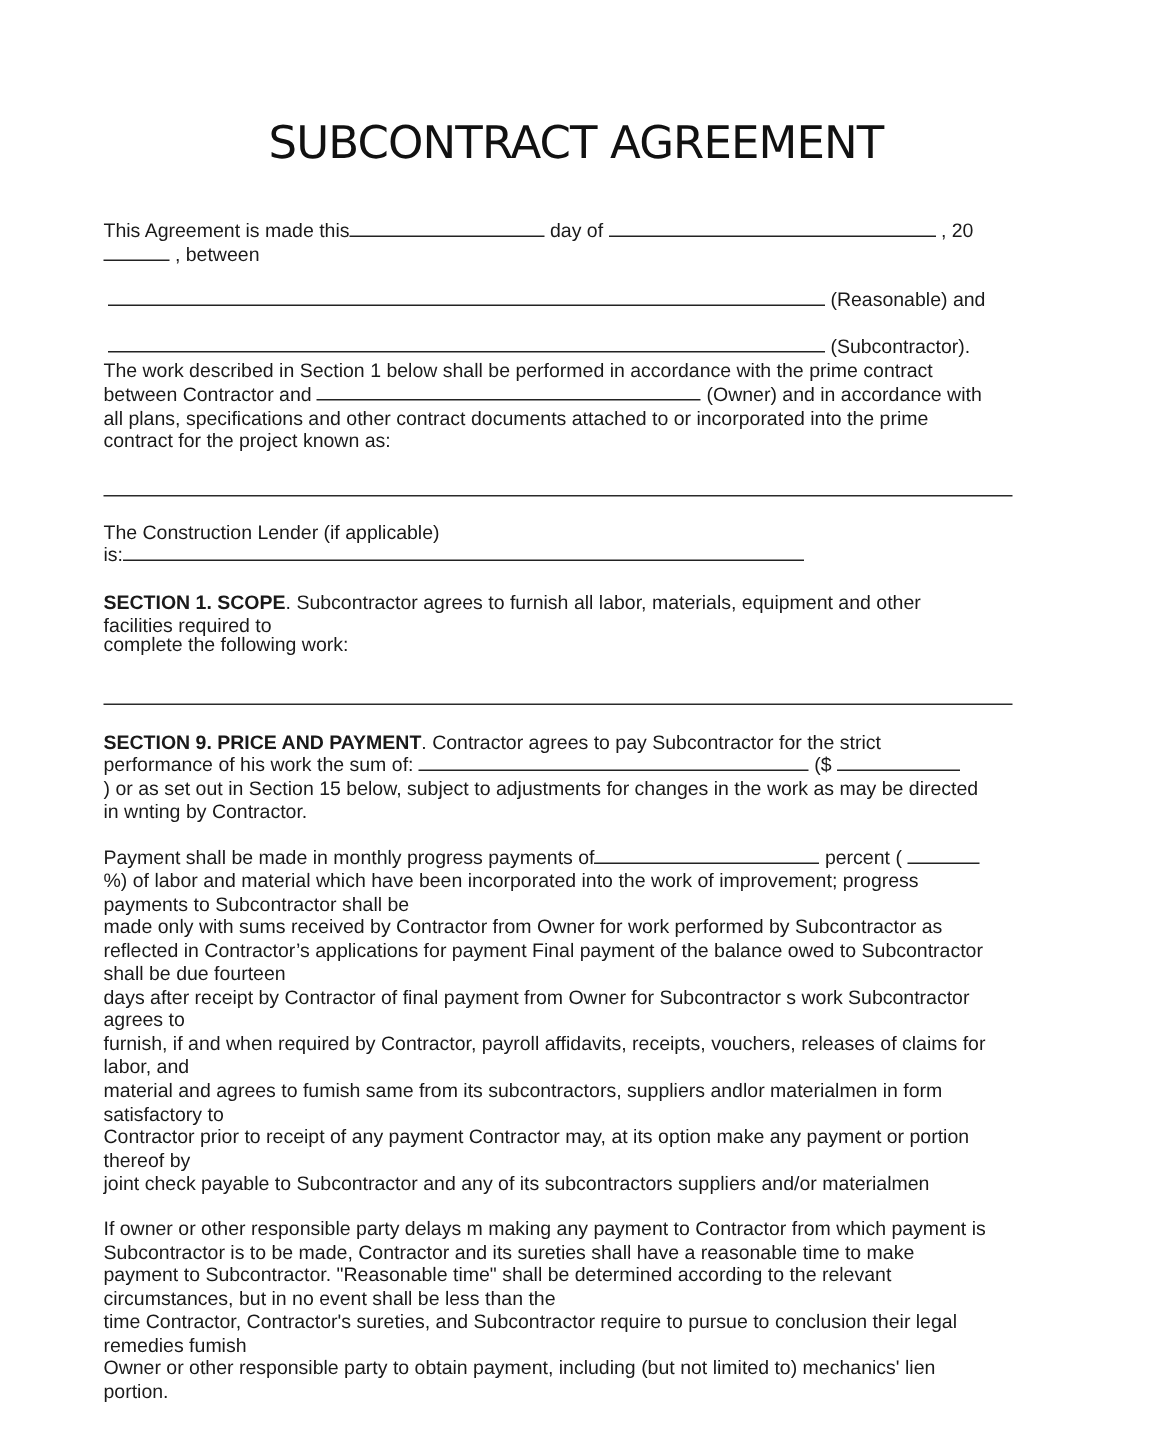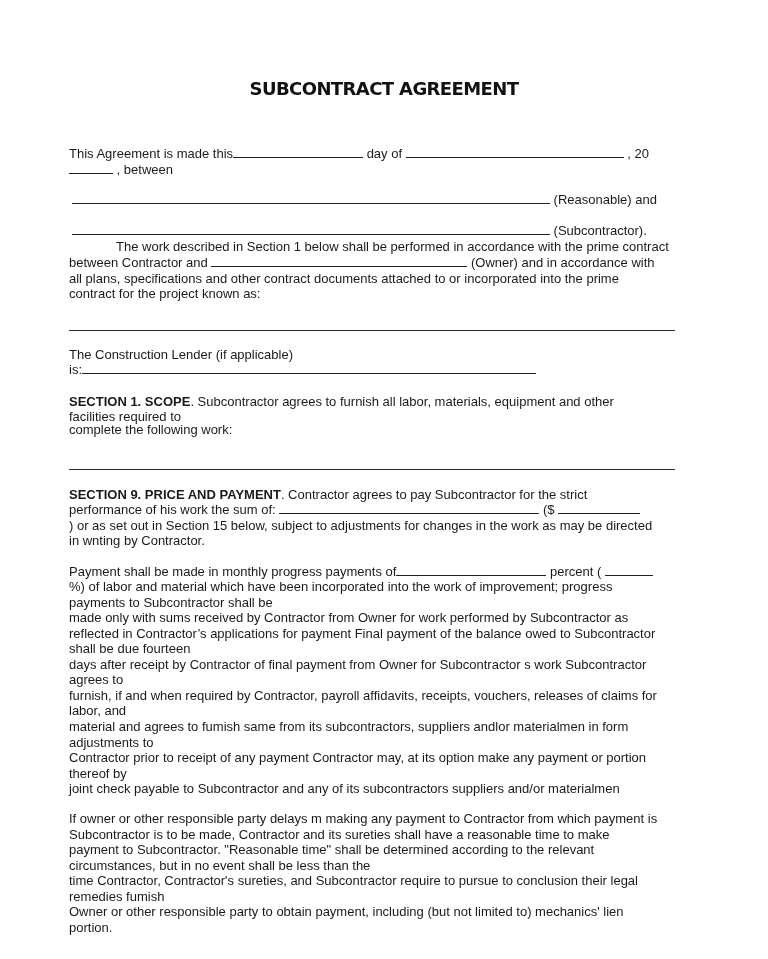--- a/index.html
+++ b/index.html
@@ -1,20 +1,20 @@
 <!DOCTYPE html>
 <html><head>
 <meta charset="utf-8">
 <style>
   html, body { margin: 0; padding: 0; background: #ffffff; }
   body { width: 768px; height: 959px; position: relative; overflow: hidden;
          font-family: "Liberation Sans", sans-serif; color: #1a1a1a; }
   .title { position: absolute; left: 0; width: 768px; top: 78px; text-align: center;
-           font-family: "DejaVu Sans", sans-serif; font-size: 18px; letter-spacing: -0.6px;
-           font-weight: bold; color: #111; }
+           font-family: "DejaVu Sans", sans-serif; font-size: 30px; letter-spacing: -0.6px;
+           font-weight: normal; color: #111; }
   .ln { position: absolute; left: 69px; font-size: 13px; line-height: 15.4px; white-space: nowrap; }
   .blank { display: inline-block; border-bottom: 1.3px solid #222; height: 11px; vertical-align: baseline; }
   .rule { position: absolute; left: 69px; width: 606px; border-top: 1.6px solid #2a2a2a; height: 0; }
   b { font-weight: bold; }
 </style>
 </head>
 <body>
 
 <div>
 
@@ -26,21 +26,21 @@
   <div class="ln" style="top:162px;">
     <span class="blank" style="width:44px;"></span><span> , between</span>
   </div>
 
   <div class="ln" style="top:192px; left:72px;">
     <span class="blank" style="width:478px;"></span><span> (Reasonable) and</span>
   </div>
   <div class="ln" style="top:223px; left:72px;">
     <span class="blank" style="width:478px;"></span><span> (Subcontractor).</span>
   </div>
-  <div class="ln" style="top:239px;margin-left:47px;">The work described in Section 1 below shall be performed in accordance with the prime contract</div>
+  <div class="ln" style="top:239px;">The work described in Section 1 below shall be performed in accordance with the prime contract</div>
   <div class="ln" style="top:255px;">
     <span>between Contractor and </span><span class="blank" style="width:256px;"></span><span> (Owner) and in accordance with</span>
   </div>
   <div class="ln" style="top:271px;">all plans, specifications and other contract documents attached to or incorporated into the prime</div>
   <div class="ln" style="top:286px;">contract for the project known as:</div>
 
   <div class="rule" style="top:330px;"></div>
 
   <div class="ln" style="top:347px;">The Construction Lender (if applicable)</div>
   <div class="ln" style="top:362px;">
@@ -71,21 +71,21 @@
       <div class="ln" style="top: 579px;">%) of labor and material which have been incorporated into the work of improvement; progress</div>
       <div class="ln" style="top: 594.55px;">payments to Subcontractor shall be</div>
       <div class="ln" style="top: 610.1px;">made only with sums received by Contractor from Owner for work performed by Subcontractor as</div>
       <div class="ln" style="top: 625.65px;">reflected in Contractor’s applications for payment Final payment of the balance owed to Subcontractor</div>
       <div class="ln" style="top: 641.2px;">shall be due fourteen</div>
       <div class="ln" style="top: 656.75px;">days after receipt by Contractor of final payment from Owner for Subcontractor s work Subcontractor</div>
       <div class="ln" style="top: 672.3px;">agrees to</div>
       <div class="ln" style="top: 687.85px;">furnish, if and when required by Contractor, payroll affidavits, receipts, vouchers, releases of claims for</div>
       <div class="ln" style="top: 703.4px;">labor, and</div>
       <div class="ln" style="top: 718.95px;">material and agrees to fumish same from its subcontractors, suppliers andlor materialmen in form</div>
-      <div class="ln" style="top: 734.5px;">adjustments to</div>
+      <div class="ln" style="top: 734.5px;">satisfactory to</div>
       <div class="ln" style="top: 750.05px;">Contractor prior to receipt of any payment Contractor may, at its option make any payment or portion</div>
       <div class="ln" style="top: 765.6px;">thereof by</div>
       <div class="ln" style="top: 781.15px;">joint check payable to Subcontractor and any of its subcontractors suppliers and/or materialmen</div>
     </div>
 
   <div id="delay-lines">
       <div class="ln" style="top: 811px;">If owner or other responsible party delays m making any payment to Contractor from which payment is</div>
       <div class="ln" style="top: 826.55px;">Subcontractor is to be made, Contractor and its sureties shall have a reasonable time to make</div>
       <div class="ln" style="top: 842.1px;">payment to Subcontractor. "Reasonable time" shall be determined according to the relevant</div>
       <div class="ln" style="top: 857.65px;">circumstances, but in no event shall be less than the</div>

